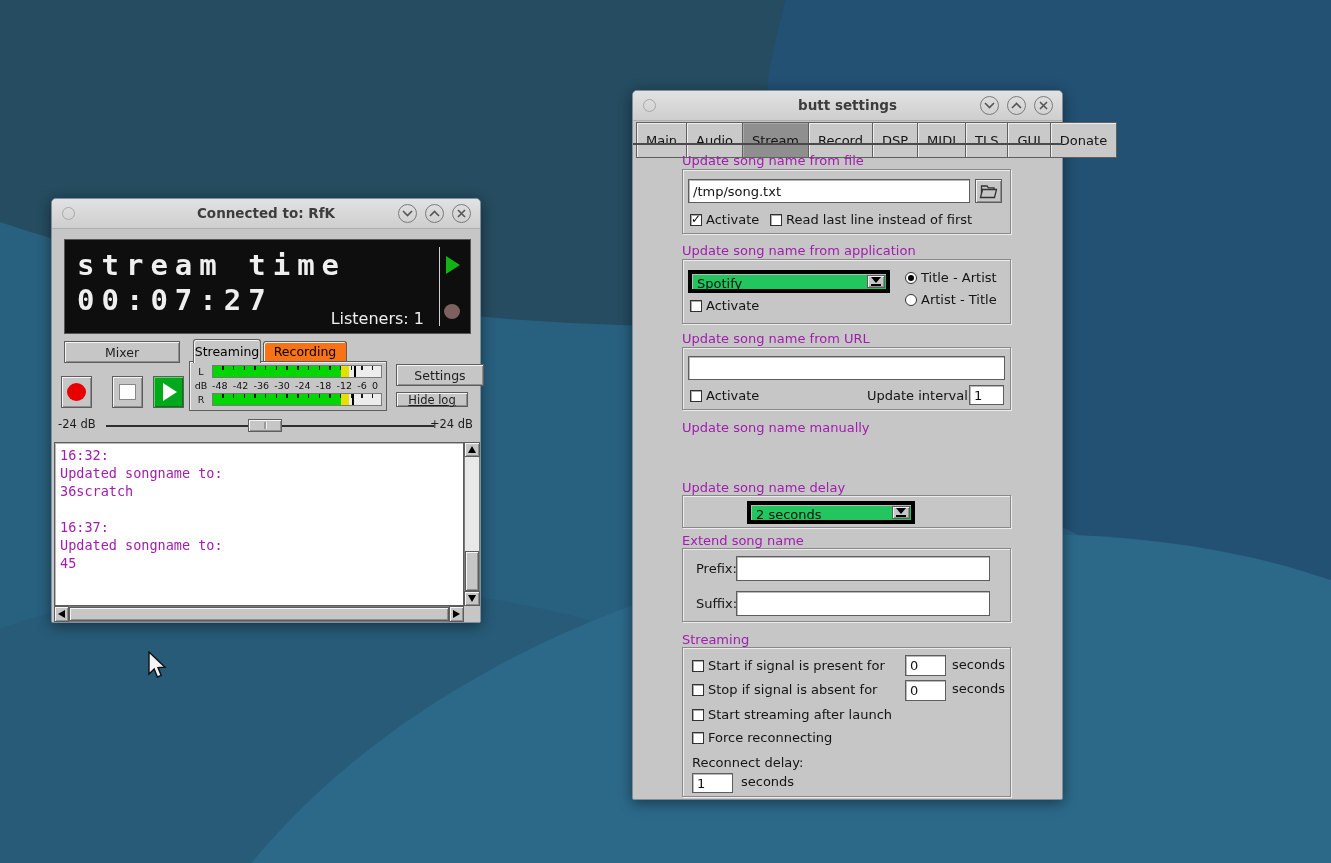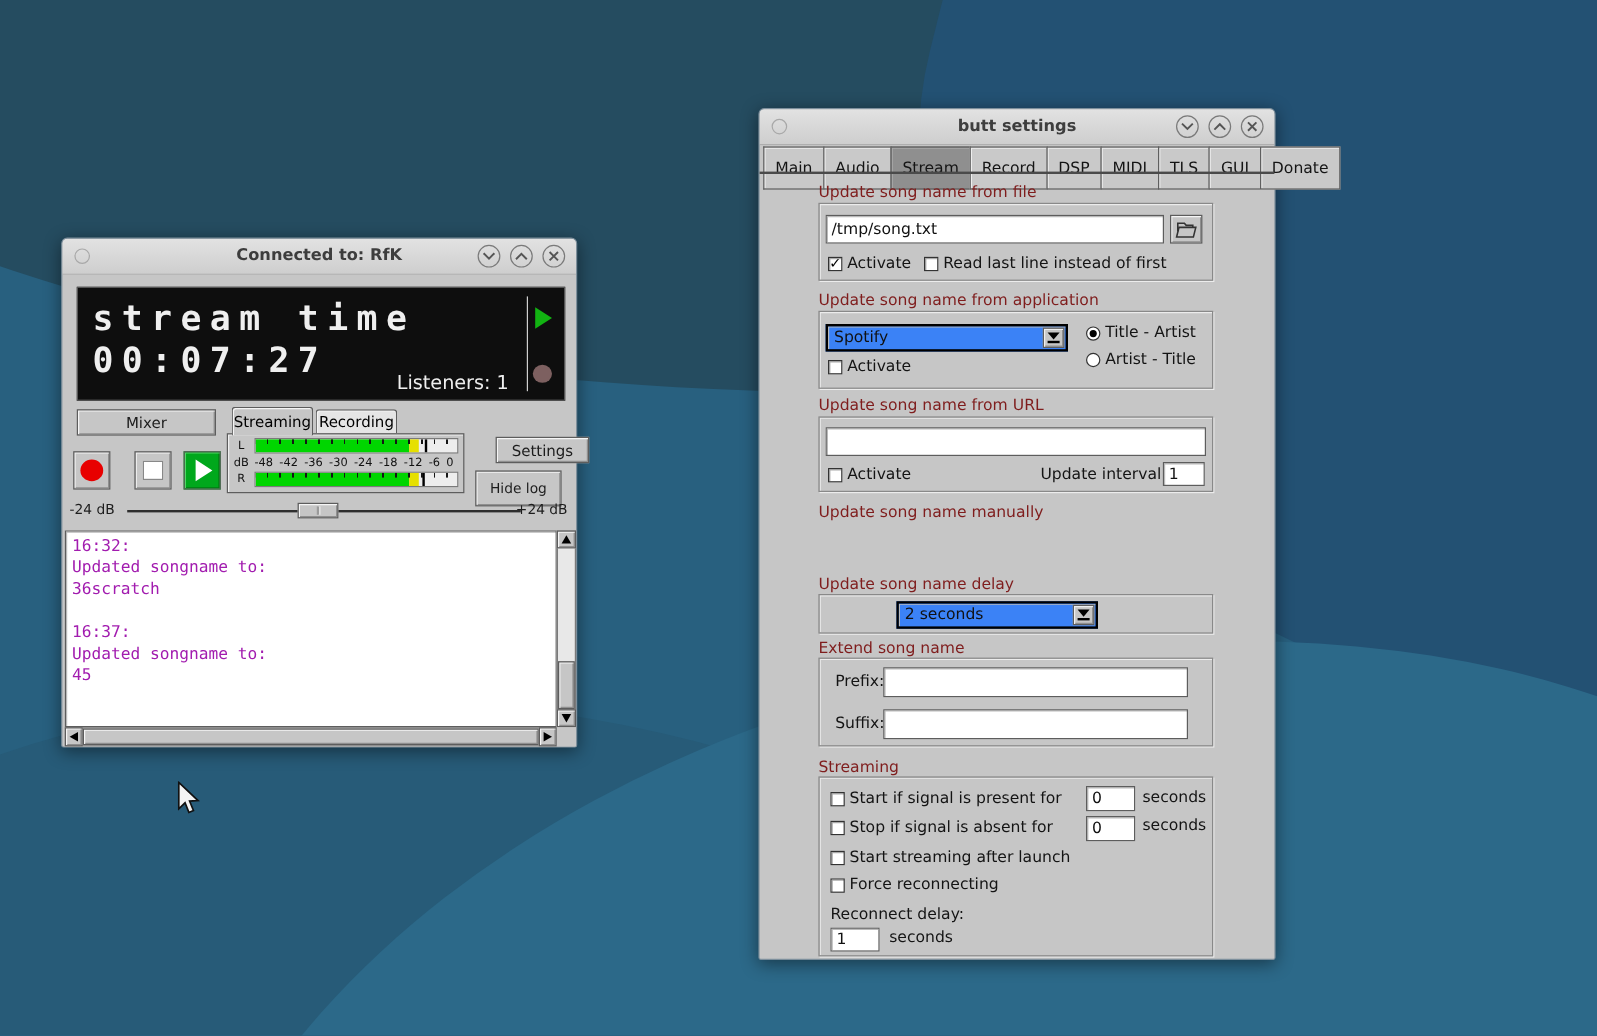--- a/index.html
+++ b/index.html
@@ -43,28 +43,28 @@
   #lcd .lcd-line1 { position:absolute; left:12px; top:8px; font-size:29px; font-weight:bold; letter-spacing:7px; }
   #lcd .lcd-line2 { position:absolute; left:12px; top:43px; font-size:29px; font-weight:bold; letter-spacing:7px; }
   #lcd .lcd-listeners { position:absolute; right:46px; bottom:5px; font-size:16px; font-family:"DejaVu Sans", sans-serif; }
   #lcd .lcd-sep { position:absolute; left:374px; top:7px; bottom:7px; width:1px; background:#cfcfcf; }
   #lcd .lcd-play { position:absolute; left:381px; top:16px; width:0; height:0;
     border-left:14px solid #12b312; border-top:9px solid transparent; border-bottom:9px solid transparent; }
   #lcd .lcd-rec { position:absolute; left:379px; top:64px; width:16px; height:15px; background:#7d6060; border-radius:50%; }
 
   .btn { display:flex; align-items:center; justify-content:center; font-size:12.5px; color:#1d1d1d; }
   #mixer-btn { position:absolute; left:12px; top:142px; width:116px; height:22px; }
-  #settings-btn { position:absolute; left:344px; top:165px; width:78px; height:22px;margin-left:17px; }
-  #hidelog-btn { position:absolute; left:344px; top:193px; width:72px; height:30px; font-size:11.5px; }
+  #settings-btn { position:absolute; left:344px; top:165px; width:88px; height:22px; }
+  #hidelog-btn { position:absolute; left:344px; top:193px; width:72px; height:15px; font-size:11.5px;text-decoration:underline; }
 
   .mtab { position:absolute; display:flex; align-items:center; justify-content:center; font-size:12.5px;
     background:#c6c6c6; border:1px solid #5d5d5d; border-bottom:none; border-radius:3px 3px 0 0;
     box-shadow:inset 1px 1px 0 #f5f5f5; }
   #tab-streaming { left:141px; top:140px; width:68px; height:24px; z-index:3; }
-  #tab-recording { left:211px; top:142px; width:68px; height:20px; background:#e5e5e5; }
+  #tab-recording { left:211px; top:142px; width:84px; height:20px; background:#f97316; }
 
   #vu-panel { position:absolute; left:137px; top:162px; width:198px; height:50px; background:#c6c6c6;
     border:1px solid #5d5d5d; box-shadow:inset 1px 1px 0 #f0f0f0; z-index:2; padding:2px 3px 2px 0; }
   .vu-row { position:absolute; left:0; right:4px; height:13px; display:flex; }
   .vu-lab { width:22px; text-align:center; font-size:9.5px; color:#111; line-height:13px; }
   .vu-bar { position:relative; flex:1; background:#ededed; border:1px solid #7a7a7a; overflow:hidden; }
   .vu-green { position:absolute; left:0; top:0; bottom:0; width:76%; background:#00d600; }
   .vu-yellow { position:absolute; left:76%; top:0; bottom:0; width:5.2%; background:#e6e000; }
   .vu-ticks { position:absolute; left:0; top:0; height:4px; right:0;
     background:repeating-linear-gradient(90deg, transparent 0 9.2px, #151515 9.2px 10.7px); }
@@ -113,36 +113,36 @@
   
   #settings-window { left:632px; top:90px; width:431px; height:710px; }
   #stabs { position:absolute; left:3px; top:31px; height:36px; display:flex; }
   .stab { display:flex; align-items:center; padding:0 9px; font-size:13px; color:#141414;
     background:#c9c9c9; border:1px solid #5f5f5f; border-right:none;
     box-shadow:inset 1px 1px 0 #eee; }
   .stab:last-child { border-right:1px solid #5f5f5f; }
   .stab.active { background:#8f8f8f; box-shadow:inset 1px 1px 0 #a9a9a9; }
   #stab-underline { position:absolute; left:0; top:52px; width:100%; height:2px; background:#4a4a4a; }
 
-  .sec-label { position:absolute; left:49px; font-size:13px; color:#7f1d1d; }
+  .sec-label { position:absolute; left:49px; font-size:13px; color:#a21caf; }
   .group { position:absolute; left:49px; width:329px; background:#c6c6c6; }
   .txt { position:absolute; background:#fff; border:1px solid #5d5d5d;
     box-shadow:inset 1px 1px 0 #b9b9b9; font-family:"DejaVu Sans", sans-serif;
     font-size:13px; color:#111; padding:0 4px; outline:none; }
 
   .checkbox { position:absolute; width:12px; height:12px; background:#fff; border:1px solid #333;
     box-shadow:inset 1px 1px 0 #aaa; }
   .checkbox.checked::after { content:"✓"; position:absolute; left:0px; top:-3px; font-size:12px;
     font-weight:bold; color:#000; }
   .radio { position:absolute; width:12px; height:12px; background:#fff; border:1px solid #333; border-radius:50%; }
   .radio.selected::after { content:""; position:absolute; left:2px; top:2px; width:6px; height:6px;
     background:#000; border-radius:50%; }
   .ctl-label { position:absolute; font-size:13px; color:#141414; white-space:nowrap; }
 
-  .dropdown { position:absolute; background:#3b82f6; border:2px solid #000000;
+  .dropdown { position:absolute; background:#22c55e; border:4px solid #000000;
     box-shadow:inset 1px 1px 0 #b9b9b9; }
   .dropdown .dd-text { position:absolute; left:5px; top:2px; font-size:13px; color:#111; }
   .dd-btn { position:absolute; right:1px; top:1px; bottom:1px; width:18px; background:#c6c6c6;
     border:1px solid #5d5d5d; box-shadow:inset 1px 1px 0 #f0f0f0, inset -1px -1px 0 #8f8f8f;
     display:flex; flex-direction:column; align-items:center; justify-content:center; }
   .dd-tri { width:0; height:0; border-left:5px solid transparent; border-right:5px solid transparent;
     border-top:6px solid #000; }
   .dd-bar { width:10px; height:2px; background:#000; margin-top:1px; }
 
   #cursor { position:absolute; left:147px; top:651px; z-index:50; pointer-events:none; }

